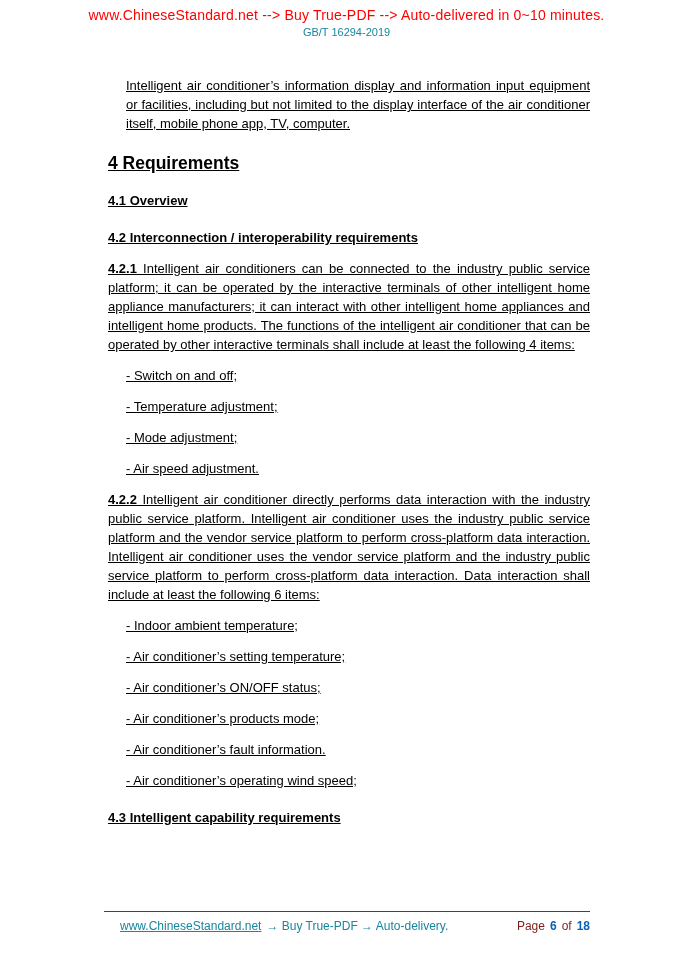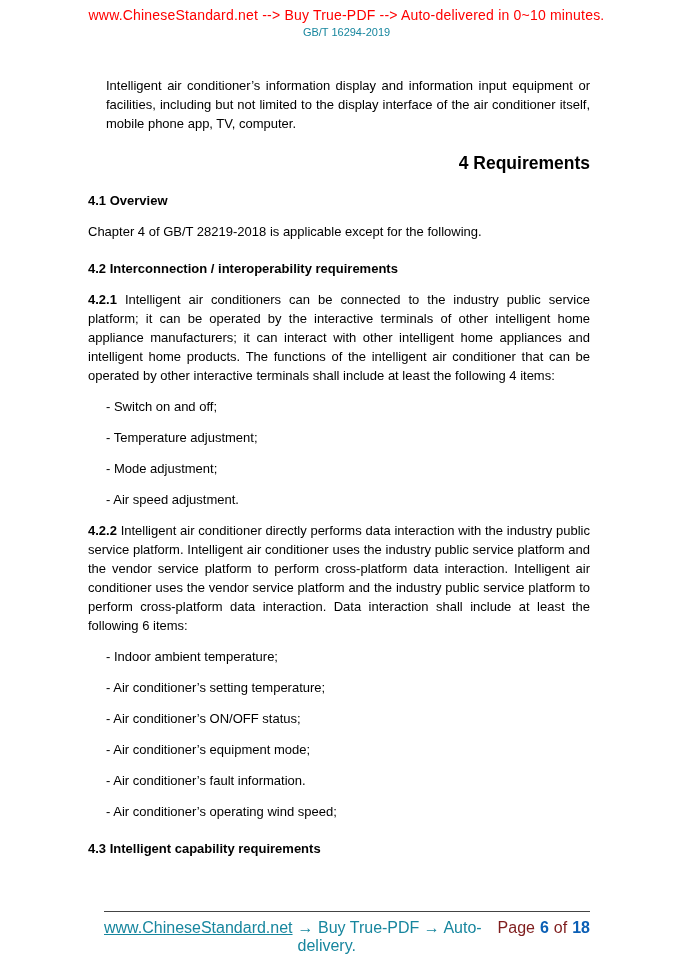--- a/index.html
+++ b/index.html
@@ -24,35 +24,36 @@
   }
   .doc-code {
     margin-top: 3px;
     text-align: center;
     font-size: 11px;
     color: #17869e;
   }
   .content {
     position: absolute;
     top: 76px;
-    left: 88px;
+    left: 108px;
     right: 103px;
     font-size: 13px;
     line-height: 19px;
     text-align: justify;
+    text-decoration: underline;
   }
   .intro {
     margin: 0 0 0 18px;
   }
   h1.sec {
     font-size: 17.5px;
     line-height: 20px;
     font-weight: bold;
     margin: 20px 0 0 0;
-    text-align: right;
+    text-align: left;
   }
   h2.sub {
     font-size: 13px;
     line-height: 19px;
     font-weight: bold;
     margin: 18px 0 0 0;
     text-align: left;
   }
   p.body-p {
     margin: 12px 0 0 0;
@@ -67,25 +68,26 @@
   .footer-line {
     position: absolute;
     top: 911px;
     left: 104px;
     right: 103px;
     border-top: 1px solid #444444;
   }
   .footer {
     position: absolute;
     top: 919px;
-    left: 104px;
+    left: 120px;
     right: 103px;
     display: flex;
+    justify-content: space-between;
     align-items: baseline;
-    font-size: 16px;
+    font-size: 12px;
   }
   .footer-left {
     display: flex;
     align-items: baseline;
   }
   .footer-link {
     color: #17869e;
     text-decoration: underline;
     cursor: pointer;
   }
@@ -114,37 +116,36 @@
   <div class="banner">www.ChineseStandard.net --&gt; Buy True-PDF --&gt; Auto-delivered in 0~10 minutes.</div>
   <div class="doc-code">GB/T 16294-2019</div>
 
   <div class="content">
 
     <p class="intro">Intelligent air conditioner’s information display and information input equipment or facilities, including but not limited to the display interface of the air conditioner itself, mobile phone app, TV, computer.</p>
 
     <h1 class="sec">4 Requirements</h1>
 
     <h2 class="sub">4.1 Overview</h2>
-    <p class="body-p">Chapter 4 of GB/T 28219-2018 is applicable except for the following.</p>
 
     <h2 class="sub">4.2 Interconnection / interoperability requirements</h2>
 
     <p class="body-p"><span class="clause-num">4.2.1</span><span> Intelligent air conditioners can be connected to the industry public service platform; it can be operated by the interactive terminals of other intelligent home appliance manufacturers; it can interact with other intelligent home appliances and intelligent home products. The functions of the intelligent air conditioner that can be operated by other interactive terminals shall include at least the following 4 items:</span></p>
 
     <p class="list-item">- Switch on and off;</p>
     <p class="list-item">- Temperature adjustment;</p>
     <p class="list-item">- Mode adjustment;</p>
     <p class="list-item">- Air speed adjustment.</p>
 
     <p class="body-p"><span class="clause-num">4.2.2</span><span> Intelligent air conditioner directly performs data interaction with the industry public service platform. Intelligent air conditioner uses the industry public service platform and the vendor service platform to perform cross-platform data interaction. Intelligent air conditioner uses the vendor service platform and the industry public service platform to perform cross-platform data interaction. Data interaction shall include at least the following 6 items:</span></p>
 
     <p class="list-item">- Indoor ambient temperature;</p>
     <p class="list-item">- Air conditioner’s setting temperature;</p>
     <p class="list-item">- Air conditioner’s ON/OFF status;</p>
-    <p class="list-item">- Air conditioner’s equipment mode;</p>
+    <p class="list-item">- Air conditioner’s products mode;</p>
     <p class="list-item">- Air conditioner’s fault information.</p>
     <p class="list-item">- Air conditioner’s operating wind speed;</p>
 
     <h2 class="sub">4.3 Intelligent capability requirements</h2>
 
   </div>
 
   <div class="footer-line"></div>
 
   <div class="footer">

